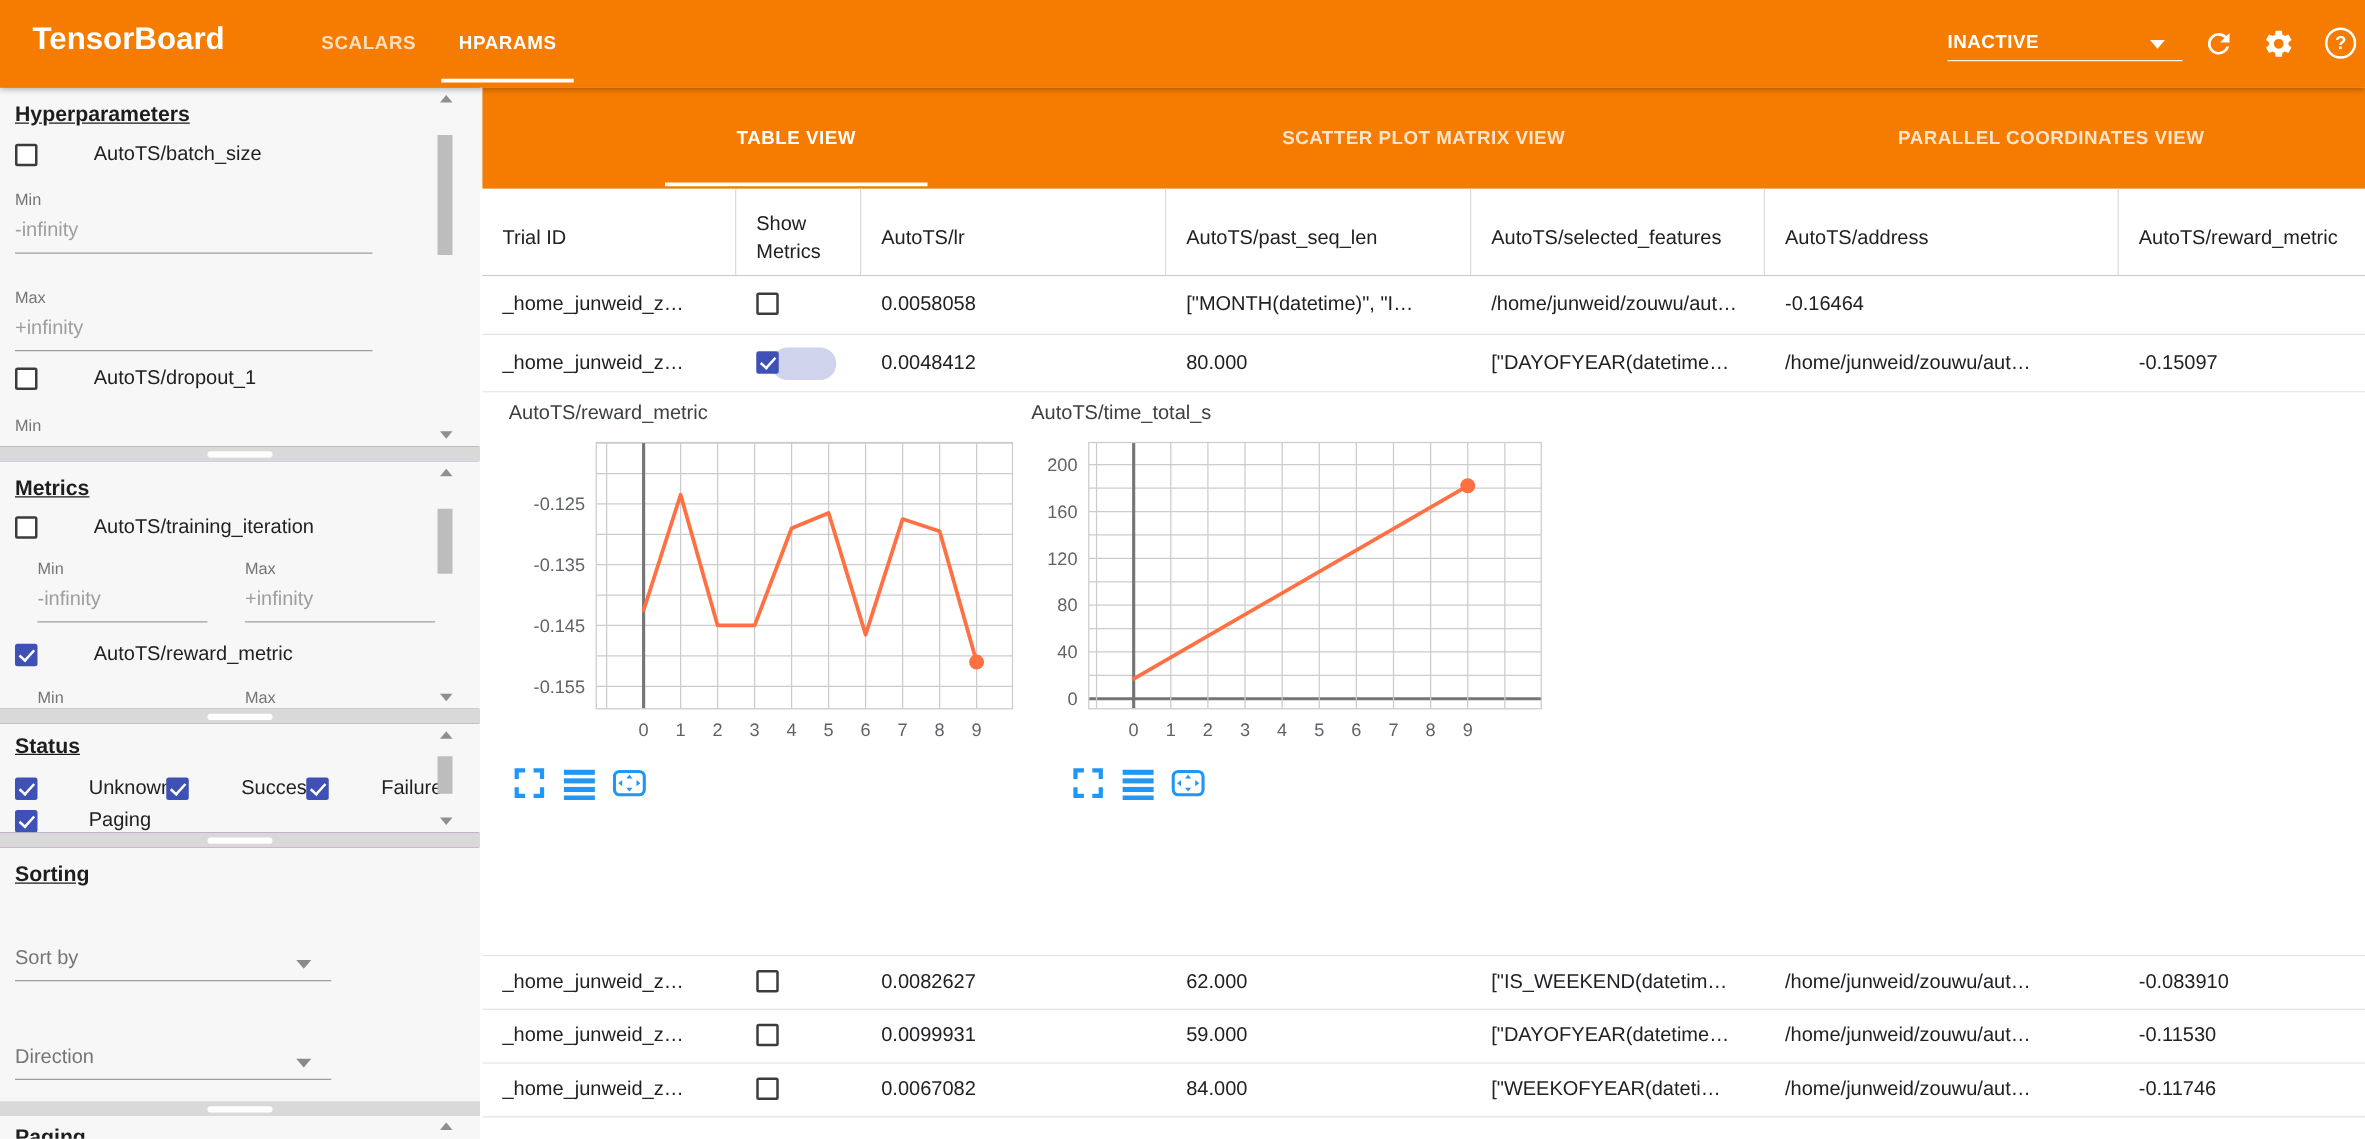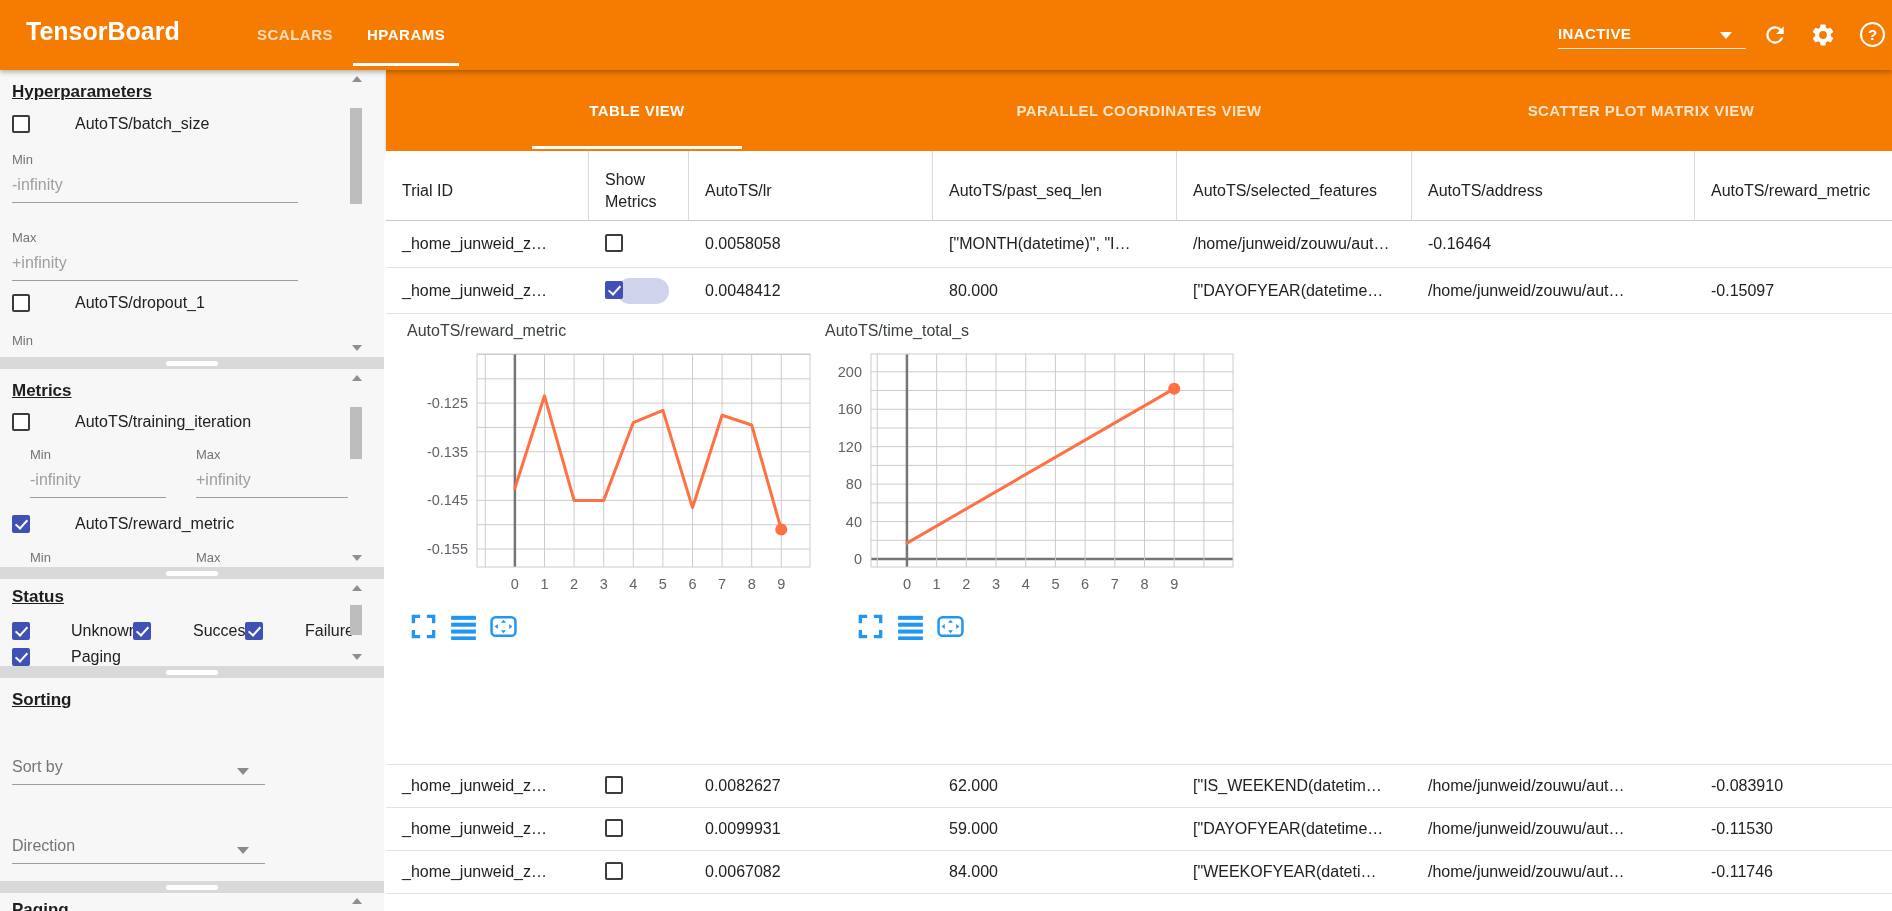--- a/index.html
+++ b/index.html
@@ -199,22 +199,22 @@
     <div class="sbar" style="top:0; height:18px">
       <div class="sarrow up" style="top:5px"></div>
     </div>
   </div>
 </div>
 
 <div id="main">
 
   <div id="viewtabs">
     <div class="vtab active">TABLE VIEW</div>
+    <div class="vtab">SCATTER PLOT MATRIX VIEW</div>
     <div class="vtab">PARALLEL COORDINATES VIEW</div>
-    <div class="vtab">SCATTER PLOT MATRIX VIEW</div>
   </div>
 
   <div class="trow" id="thead">
     <div class="th">Trial ID</div>
     <div class="th">Show Metrics</div>
     <div class="th">AutoTS/lr</div>
     <div class="th">AutoTS/past_seq_len</div>
     <div class="th">AutoTS/selected_features</div>
     <div class="th">AutoTS/address</div>
     <div class="th">AutoTS/reward_metric</div>

